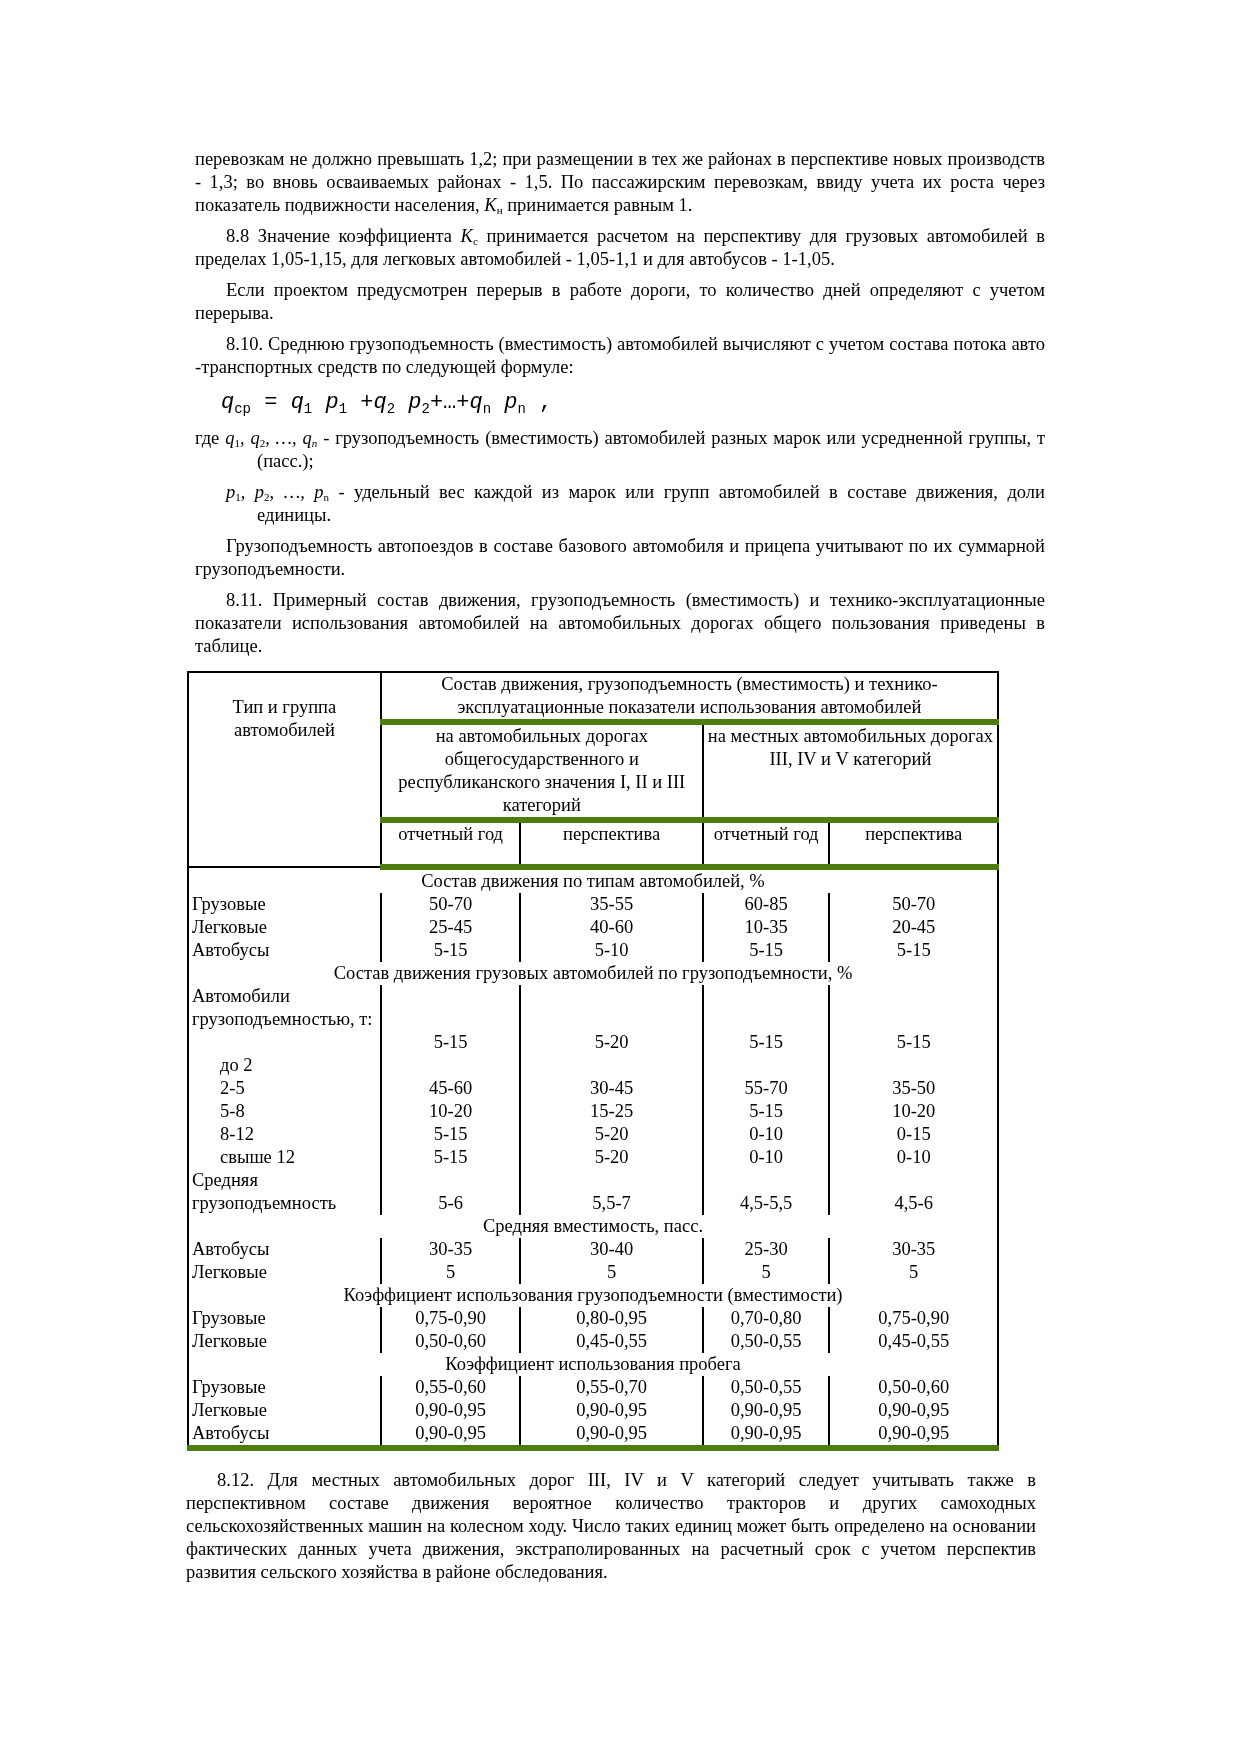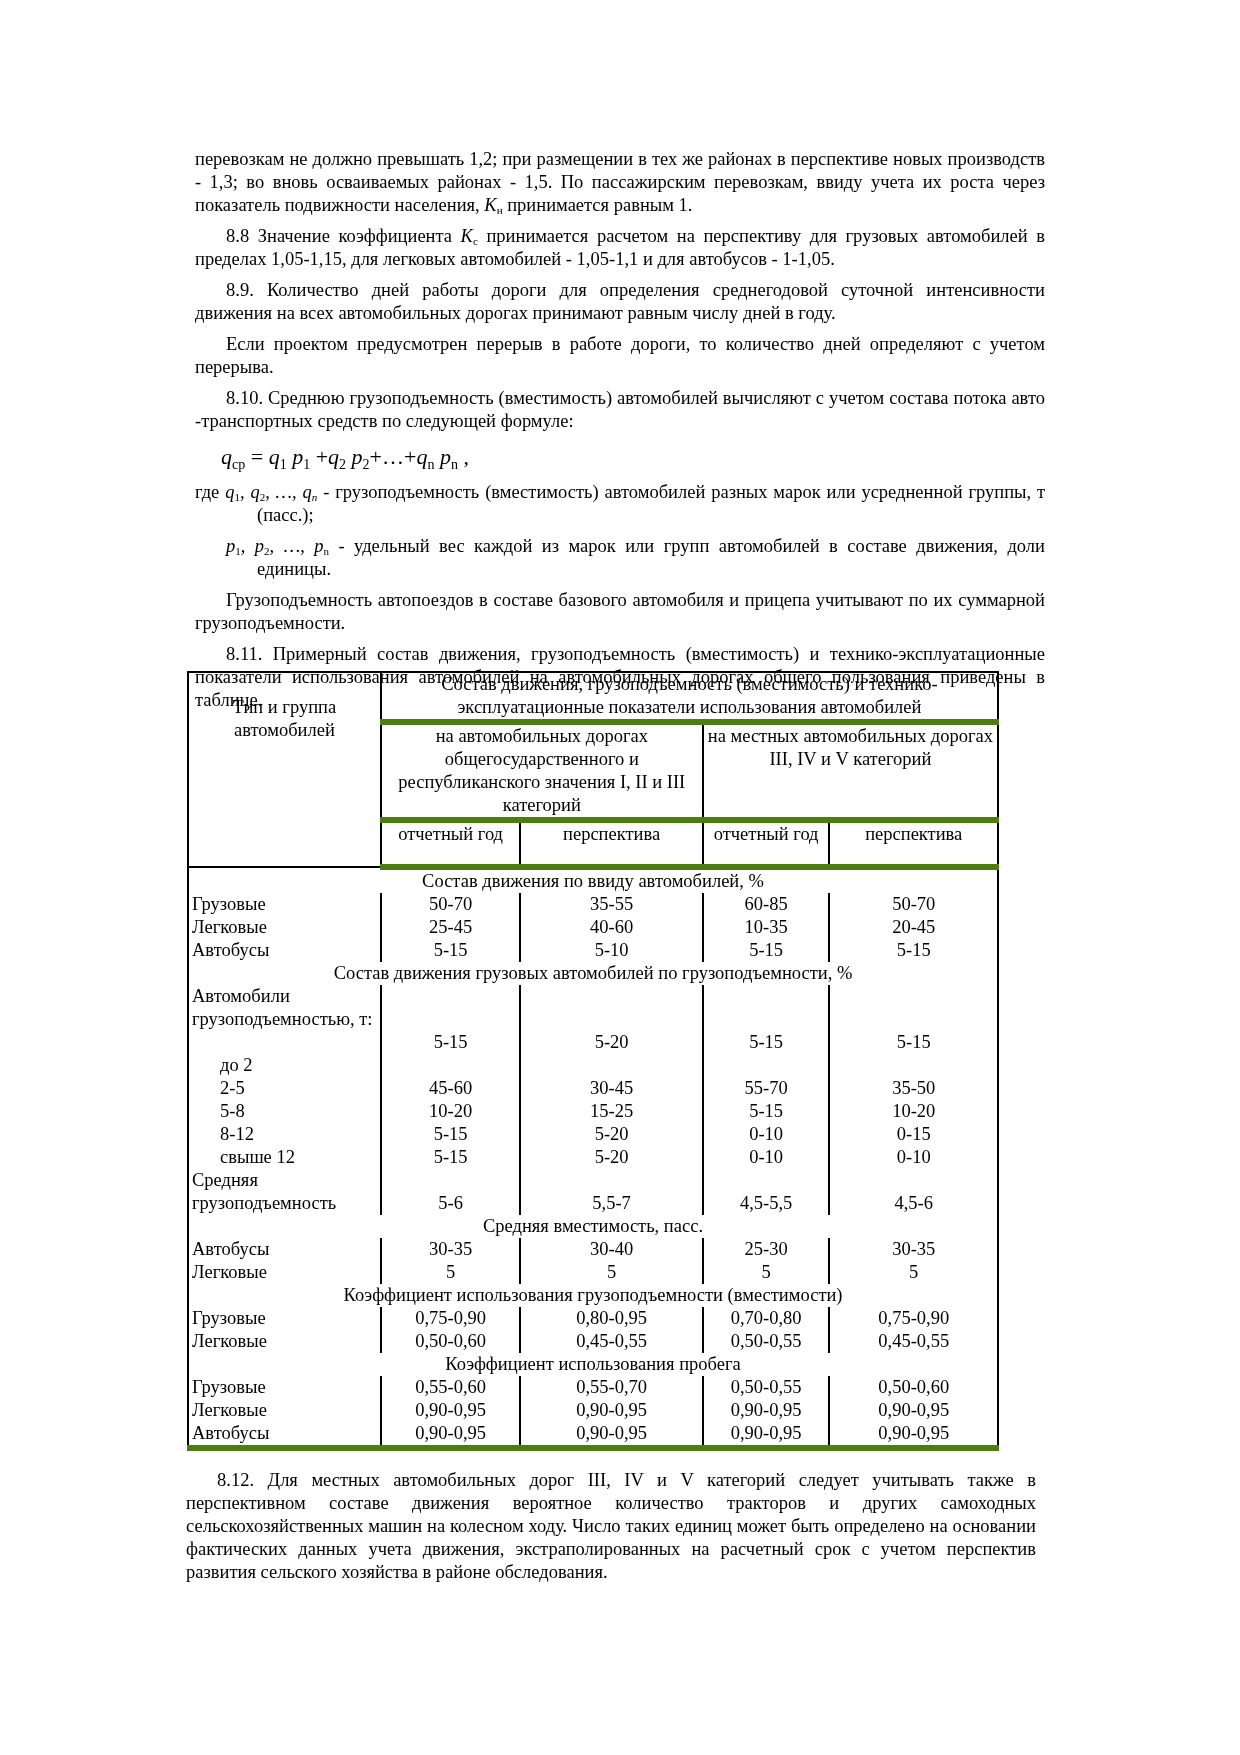--- a/index.html
+++ b/index.html
@@ -9,21 +9,21 @@
     color: #000; font-size: 18.5px; line-height: 23px;
   }
   .page { position: absolute; left: 187px; top: 140px; width: 866px; }
   p { margin: 8px; text-align: justify; }
   .ind { text-indent: 31px; }
   .hang { padding-left: 62px; text-indent: -62px; }
   .hang2 { padding-left: 62px; text-indent: -31px; }
   i { font-style: italic; }
   sub { font-size: 11px; vertical-align: -3px; line-height: 0; }
   .formula {
-    font-family: Liberation Serif, serif; font-size: 22px; height: 32px; line-height: 32px;
+    font-family: Liberation Mono, monospace; font-size: 22px; height: 32px; line-height: 32px;
     padding-left: 34px; margin: 4px 0 2px 0;
   }
   .formula i { font-style: italic; }
   .formula sub { font-size: 14px; vertical-align: -5px; }
   table.data {
     position: absolute; left: 187px; top: 671px; width: 812px;
     border-collapse: collapse; font-size: 18.5px; line-height: 23px;
   }
   table.data td { padding: 0 3px; vertical-align: top; }
   .bl { border-left: 2px solid #000; }
@@ -35,21 +35,20 @@
   .sub-ind { padding-left: 31px !important; }
   .tail { position: absolute; left: 178px; top: 1461px; width: 866px; }
   .bottomcell { vertical-align: bottom !important; }
 </style>
 </head>
 <body>
 
 <div class="page">
   <p><span>перевозкам не должно превышать 1,2; при размещении в тех же районах в перспективе новых производств - 1,3; во вновь осваиваемых районах - 1,5. По пассажирским перевозкам, ввиду учета их роста через показатель подвижности населения, </span><i>K</i><sub>н</sub><span> принимается равным 1.</span></p>
   <p class="ind"><span>8.8 Значение коэффициента </span><i>K</i><sub>с</sub><span> принимается расчетом на перспективу для грузовых автомобилей в пределах 1,05-1,15, для легковых автомобилей - 1,05-1,1 и для автобусов - 1-1,05.</span></p>
-  <p class="ind">8.9. Количество дней работы дороги для определения среднегодовой суточной интенсивности движения на всех автомобильных дорогах принимают равным числу дней в году.</p>
   <p class="ind">Если проектом предусмотрен перерыв в работе дороги, то количество дней определяют с учетом перерыва.</p>
   <p class="ind">8.10. Среднюю грузоподъемность (вместимость) автомобилей вычисляют с учетом состава потока авто -транспортных средств по следующей формуле:</p>
   <div class="formula"><i>q</i><sub>ср</sub><span> = </span><i>q</i><sub>1</sub><i> p</i><sub>1</sub><span> +</span><i>q</i><sub>2</sub><i> p</i><sub>2</sub><span>+…+</span><i>q</i><sub>n</sub><i> p</i><sub>n</sub><span> ,</span></div>
   <p class="hang"><span>где </span><i>q</i><sub>1</sub><i>, q</i><sub>2</sub><i>, …, q</i><sub><i>n</i></sub><span> - грузоподъемность (вместимость) автомобилей разных марок или усредненной группы, т (пасс.);</span></p>
   <p class="hang2"><i>p</i><sub>1</sub><i>, p</i><sub>2</sub><i>, …, p</i><sub>n</sub><span> - удельный вес каждой из марок или групп автомобилей в составе движения, доли единицы.</span></p>
   <p class="ind">Грузоподъемность автопоездов в составе базового автомобиля и прицепа учитывают по их суммарной грузоподъемности.</p>
   <p class="ind">8.11. Примерный состав движения, грузоподъемность (вместимость) и технико-эксплуатационные показатели использования автомобилей на автомобильных дорогах общего пользования приведены в таблице.</p>
 </div>
 
 <table class="data">
@@ -70,21 +69,21 @@
     <td colspan="2" class="c br bb">на местных автомобильных дорогах III, IV и V категорий</td>
   </tr>
   <tr style="height:47px">
     <td class="c br bb">отчетный год</td>
     <td class="c br bb">перспектива</td>
     <td class="c br bb">отчетный год</td>
     <td class="c br bb">перспектива</td>
   </tr>
 
   <tr>
-        <td colspan="5" class="c bl br bt">Состав движения по ввиду автомобилей, %</td>
+        <td colspan="5" class="c bl br bt">Состав движения по типам автомобилей, %</td>
       </tr>
   <tr>
         <td class="l bl br">Грузовые</td>
         <td class="c br">50-70</td>
         <td class="c br">35-55</td>
         <td class="c br">60-85</td>
         <td class="c br">50-70</td>
       </tr>
   <tr>
         <td class="l bl br">Легковые</td>

